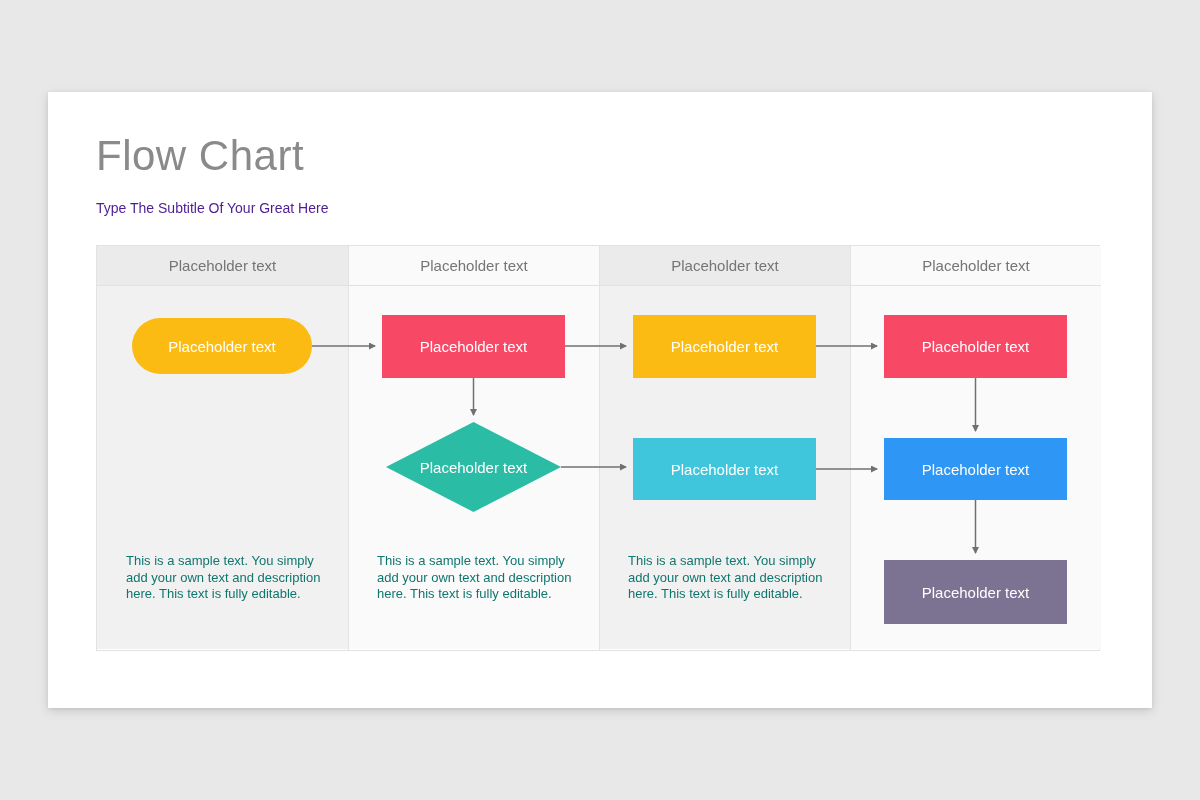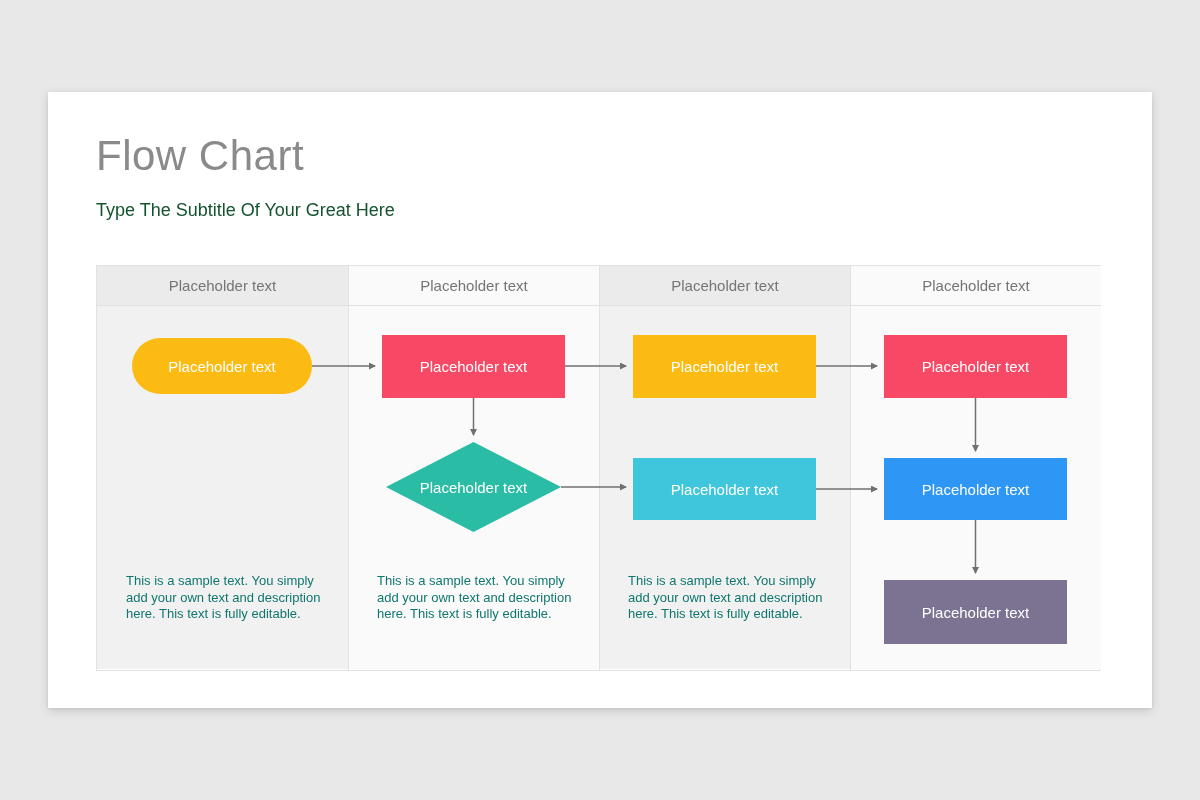--- a/index.html
+++ b/index.html
@@ -28,29 +28,29 @@
     left: 48px; top: 40px;
     font-size: 42px;
     font-weight: 400;
     color: #8a8a8a;
     letter-spacing: 0.5px;
   }
 
   .slide-subtitle {
     position: absolute;
     left: 48px; top: 108px;
-    font-size: 18px;
+    font-size: 14px;
     font-weight: 400;
-    color: #14532d;
+    color: #4c1d95;
   }
 
   
   .board {
     position: absolute;
-    left: 48px; top: 173px;
+    left: 48px; top: 153px;
     width: 1004px; height: 406px;
     border: 1px solid #e2e2e2;
   }
   .col {
     position: absolute;
     top: 0; height: 404px;
     width: 251px;
   }
   .col + .col { border-left: 1px solid #e2e2e2; }
   .col-0 { left: 0; }

